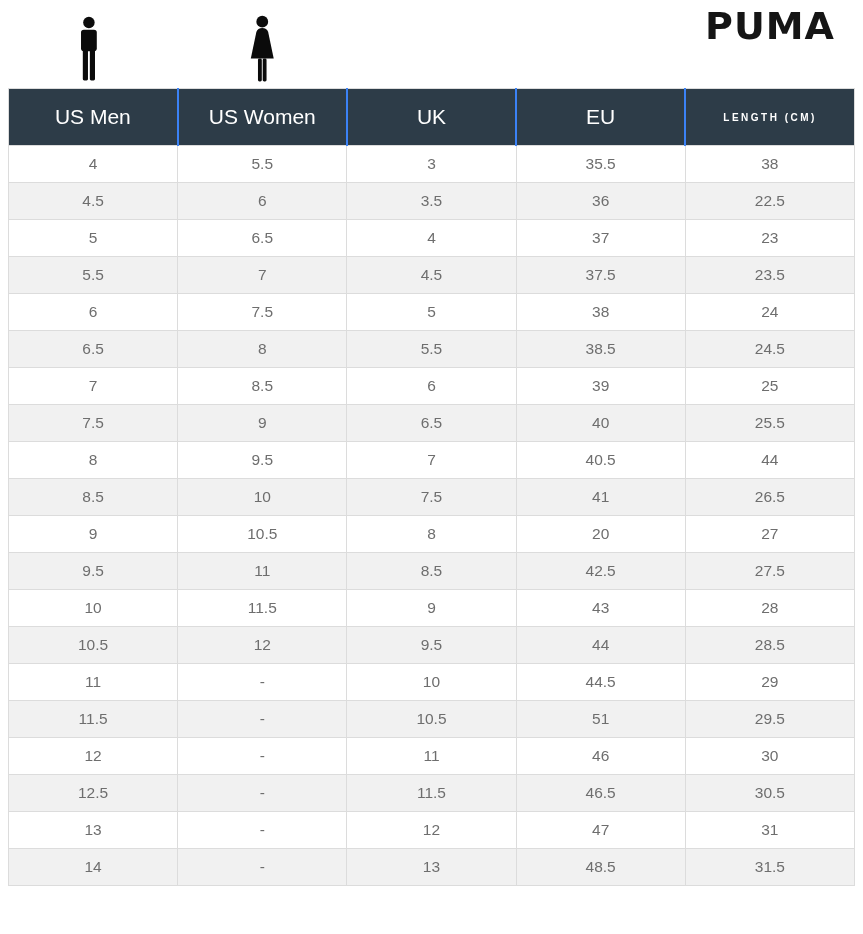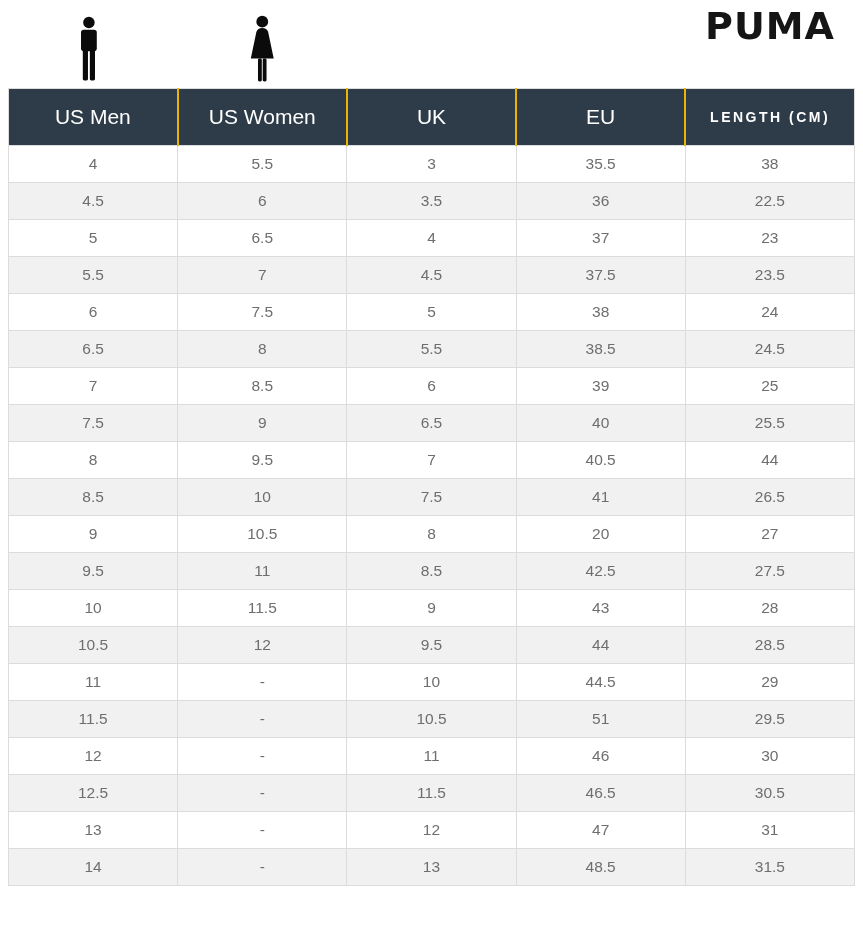--- a/index.html
+++ b/index.html
@@ -31,23 +31,23 @@
   table.size-table{
     width:847px;margin:0 8px;border-collapse:collapse;table-layout:fixed;
     border:1px solid var(--border);
   }
   table.size-table col{width:20%;}
   thead th{
     background:var(--header-bg);color:var(--header-text);
     height:34px;padding:16px;text-align:center;vertical-align:middle;
     font-weight:normal;font-size:21px;
   }
-  thead th + th{border-left:2px solid #eab308;}
+  thead th + th{border-left:2px solid #3b82f6;}
   thead th.col-length{
-    font-size:14px;font-weight:bold;letter-spacing:2.5px;
+    font-size:10px;font-weight:bold;letter-spacing:2.5px;
   }
   tbody td{
     height:37px;padding:0;text-align:center;vertical-align:middle;
     font-size:15.5px;color:var(--cell-text);
     border:1px solid var(--border);
     background:#ffffff;
   }
   tbody tr:nth-child(even) td{background:var(--row-alt-bg);}
 </style>
 </head>

